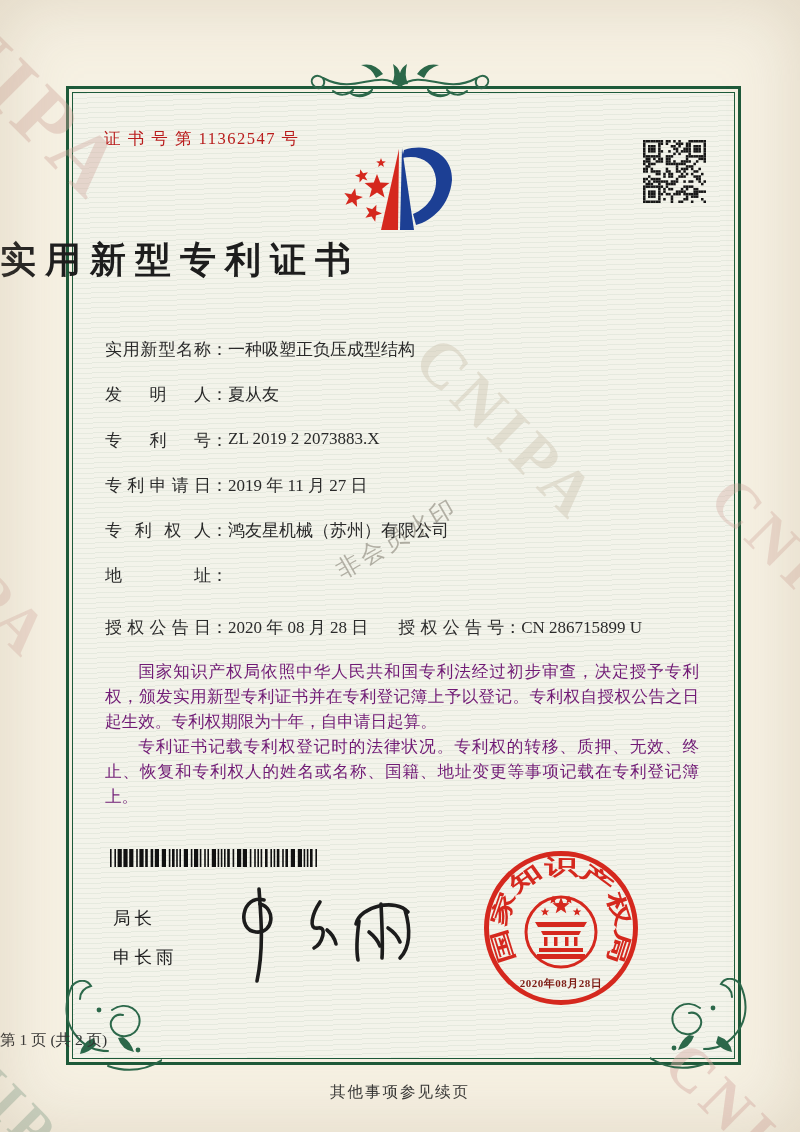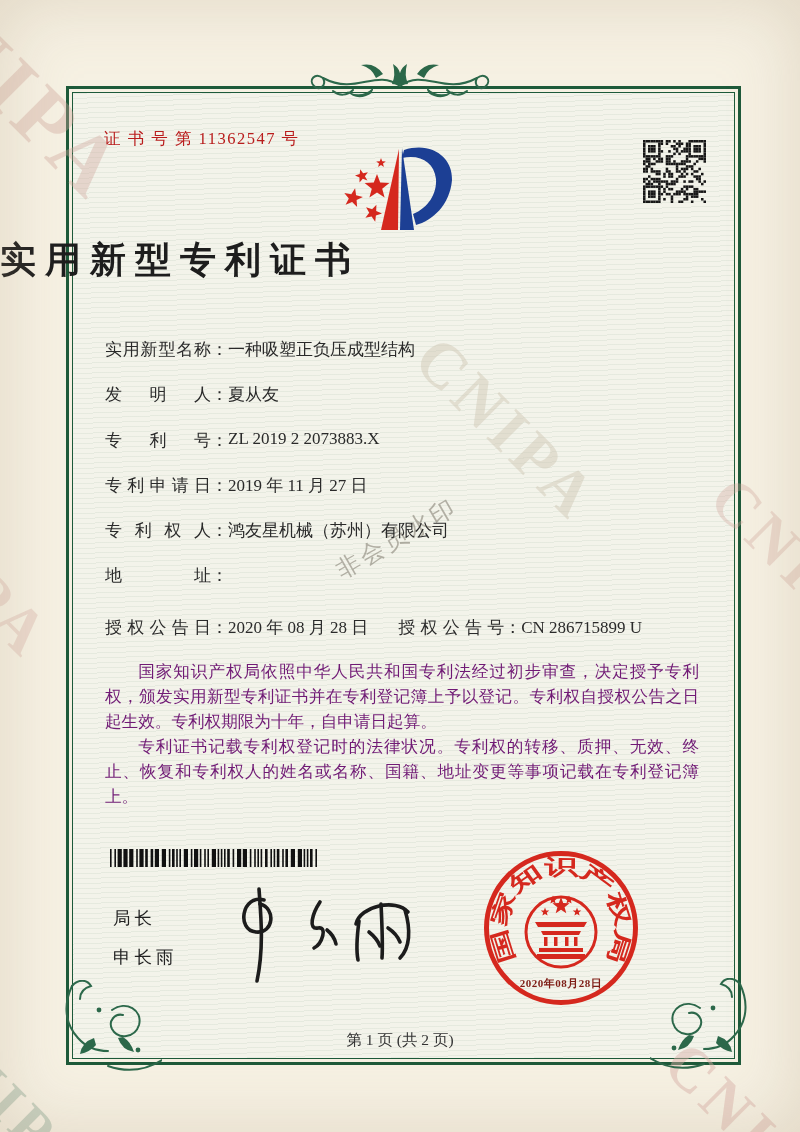--- a/index.html
+++ b/index.html
@@ -38,21 +38,21 @@
   .paras{position:absolute;left:105px;top:659px;width:594px;font-size:16.6px;line-height:25px;
          color:#701a75;z-index:2;text-align:justify;}
   .paras p{margin:0;text-indent:2em;}
   .barcode{position:absolute;left:110px;top:849px;z-index:2;}
   .sig-block{position:absolute;left:113px;top:906px;font-size:17.5px;letter-spacing:4px;z-index:2;color:#222;}
   .sig-line{margin-bottom:15px;}
   .autograph{position:absolute;left:228px;top:886px;z-index:2;}
   .seal{position:absolute;left:481px;top:848px;width:160px;height:160px;z-index:3;}
   .seal-date{position:absolute;left:12px;top:128px;width:136px;text-align:center;font-size:11px;
              font-weight:bold;letter-spacing:.5px;color:#7e1d15;}
-  .pagefoot{position:absolute;left:0;right:0;top:1030px;text-align:center;font-size:15.5px;z-index:2;color:#333;}
+  .pagefoot{position:absolute;left:0;right:0;top:1030px;text-align:left;font-size:15.5px;z-index:2;color:#333;}
   .contnote{position:absolute;left:0;right:0;top:1082px;text-align:center;font-size:15.5px;
             letter-spacing:2px;z-index:2;color:#333;}
   .ornament-top{position:absolute;left:287px;top:56px;z-index:2;}
   .corner{position:absolute;z-index:2;}
   .corner-left{left:52px;top:980px;}
   .corner-right{left:650px;top:978px;transform:scaleX(-1);}
 </style>
 </head>
 <body>
 
@@ -554,15 +554,16 @@
           <rect x="84" y="89" width="3.5" height="9" fill="#d5281e"></rect>
           <rect x="93" y="89" width="3.5" height="9" fill="#d5281e"></rect>
           <rect x="58" y="100" width="44" height="4" fill="#d5281e"></rect>
           <rect x="56" y="106" width="48" height="5" fill="#d5281e"></rect>
         </g>
     </svg>
     <div class="seal-date">2020年08月28日</div>
   </div>
 
   <div class="pagefoot">第 1 页 (共 2 页)</div>
+  <div class="contnote">其他事项参见续页</div>
 
   <div class="vignette"></div>
 </div>
 
 </body></html>

